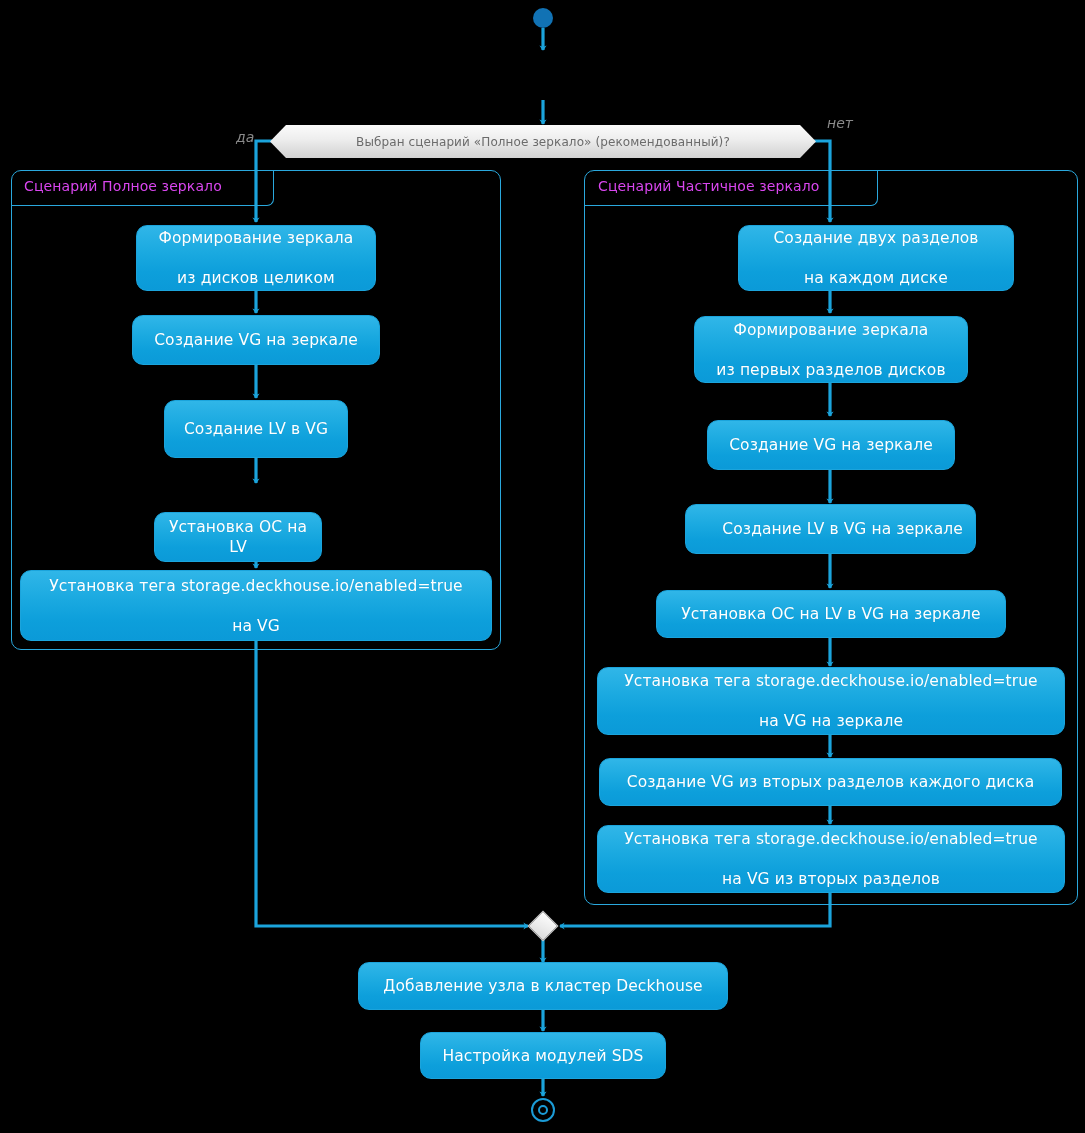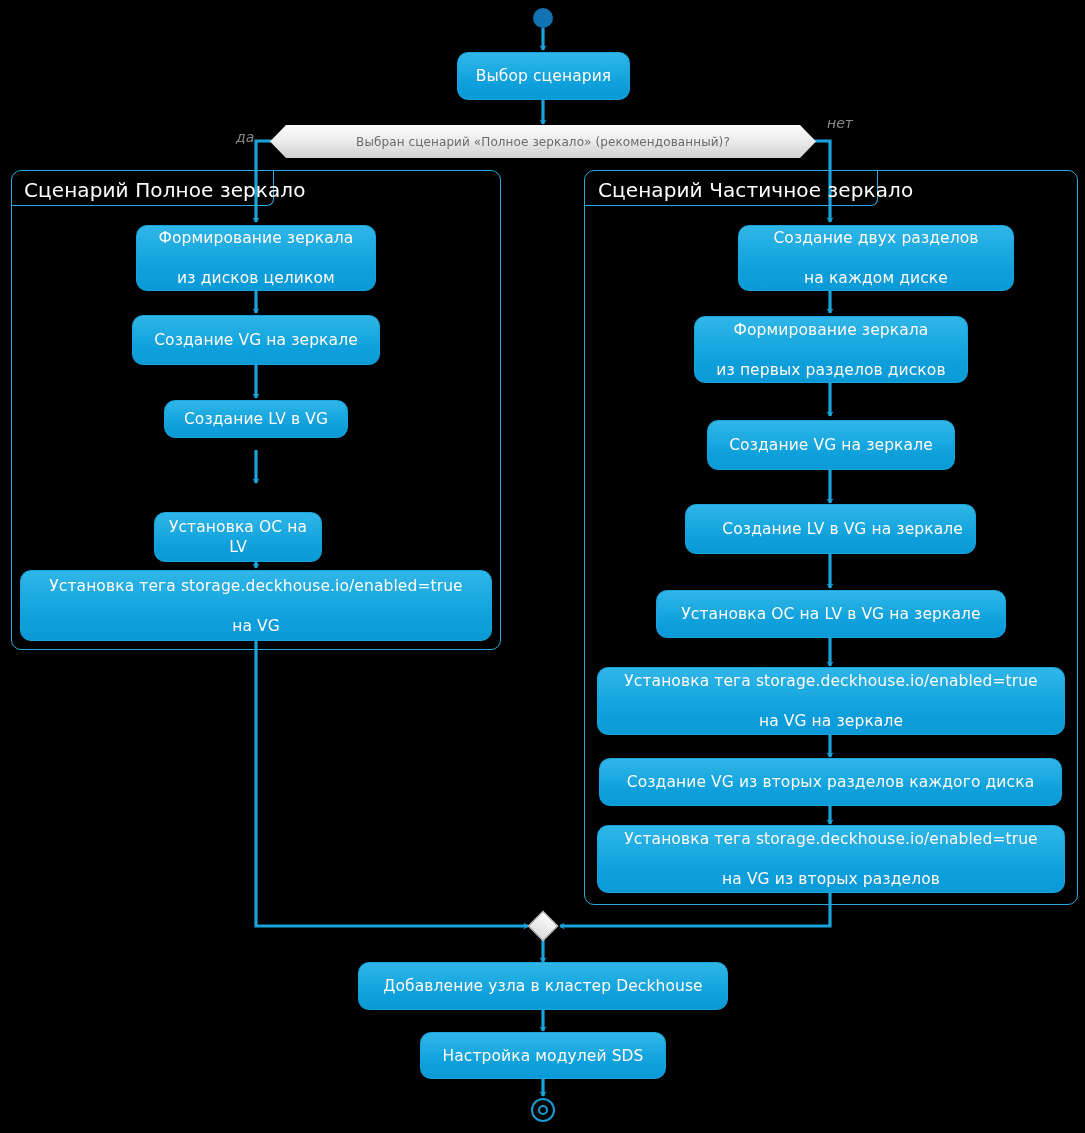--- a/index.html
+++ b/index.html
@@ -76,22 +76,22 @@
     position: absolute;
     box-sizing: border-box;
     border-right: 1px solid #2aa8dd;
     border-bottom: 1px solid #2aa8dd;
     border-bottom-right-radius: 7px;
     height: 36px;
     background: transparent;
   }
   .group-title {
     position: absolute;
-    color: #ffffff;
-    font-size: 20px;
+    color: #d946ef;
+    font-size: 14px;
     white-space: nowrap;
     letter-spacing: 0.1px;
   }
   
   .start-node {
     position: absolute;
     width: 20px; height: 20px;
     border-radius: 50%;
     background: #1172b4;
   }
@@ -165,23 +165,20 @@
       <path d="M543,940 L543,962" marker-end="url(#arr)"></path>
 
       <path d="M543,1010 L543,1031" marker-end="url(#arr)"></path>
 
       <path d="M543,1079 L543,1096" marker-end="url(#arr)"></path>
     </g>
   </svg>
 
   <div class="start-node" style="left:533px; top:8px;"></div>
 
-  <div class="node" style="left:457px; top:52px; width:173px; height:48px;">
-    <span>Выбор сценария</span>
-  </div>
 
   <div class="decision" style="left:270px; top:125px; width:546px; height:33px;">
     <span>Выбран сценарий «Полное зеркало» (рекомендованный)?</span>
   </div>
   <div class="branch-label" style="left:236px; top:115px;margin-top:14px;">да</div>
   <div class="branch-label" style="left:827px; top:115px;">нет</div>
 
   <div class="group" style="left:11px; top:170px; width:490px; height:480px;"></div>
   <div class="group-tab" style="left:11px; top:170px; width:263px;"></div>
   <div class="group-title" style="left:24px; top:178px;">Сценарий Полное зеркало</div>
@@ -190,21 +187,21 @@
     <span>
       <span>Формирование зеркала</span><br>
       <span>из дисков целиком</span>
     </span>
   </div>
 
   <div class="node" style="left:132px; top:315px; width:248px; height:50px;">
     <span>Создание VG на зеркале</span>
   </div>
 
-  <div class="node" style="left:164px; top:400px; width:184px; height:38px;justify-content:center;">
+  <div class="node" style="left:164px; top:400px; width:184px; height:58px;justify-content:center;">
     <span>Создание LV в VG</span>
   </div>
 
   <div class="node" style="left:154px; top:512px; width:168px; height:50px;text-align:center;">
     <span>Установка ОС на LV</span>
   </div>
 
   <div class="node" style="left:20px; top:570px; width:472px; height:71px;">
     <span>
       <span>Установка тега storage.deckhouse.io/enabled=true</span><br>

